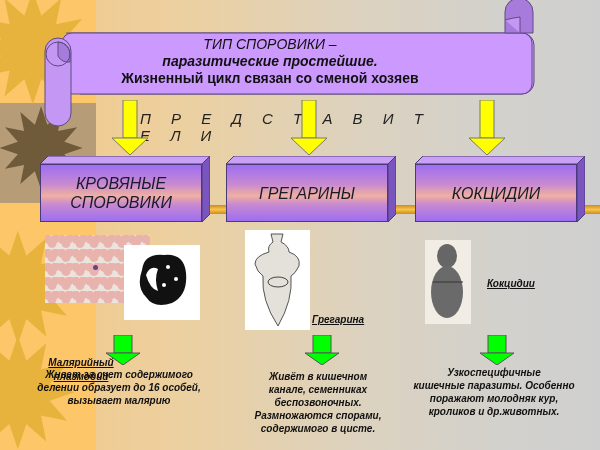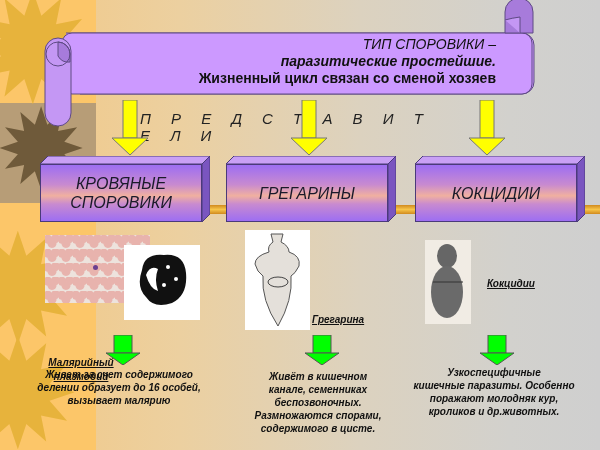--- a/index.html
+++ b/index.html
@@ -5,21 +5,21 @@
   html, body { margin:0; padding:0; }
   body {
     width:600px; height:450px; position:relative; overflow:hidden;
     font-family: "Liberation Sans", sans-serif;
     background: linear-gradient(90deg, #f3c884 0%, #ecd0a0 30%, #dcd2bf 60%, #d2d1cd 85%, #cfcfcf 100%);
   }
   .left-band { position:absolute; left:0; top:0; width:96px; height:450px; background:#fcc669; }
   .left-band .tile2 { position:absolute; left:0; top:103px; width:96px; height:100px; background:#b79d77; }
   .sun { position:absolute; color:#e7b33c; font-size:150px; line-height:1; }
   .sun.dark { color:#6f5a3a; font-size:110px; }
-  .scroll-text { position:absolute; left:76px; top:36px; width:420px; text-align:right; color:#111; }
+  .scroll-text { position:absolute; left:60px; top:36px; width:420px; text-align:center; color:#111; }
   .scroll-text .l1 { font-size:14px; font-style:italic; }
   .scroll-text .l2 { font-size:14px; font-style:italic; font-weight:bold; margin-top:1px; }
   .scroll-text .l3 { font-size:14px; font-weight:bold; margin-top:1px; }
   .arrow { position:absolute; }
   .subtitle {
     position:absolute; left:140px; top:110px; width:320px; font-size:15px; font-style:italic;
     letter-spacing:8px; color:#222;
   }
   .hbar { position:absolute; left:60px; top:205px; width:540px; height:9px; background:linear-gradient(#d18a1e,#f7c449,#d18a1e); }
   .box { position:absolute; height:66px; top:156px; }

